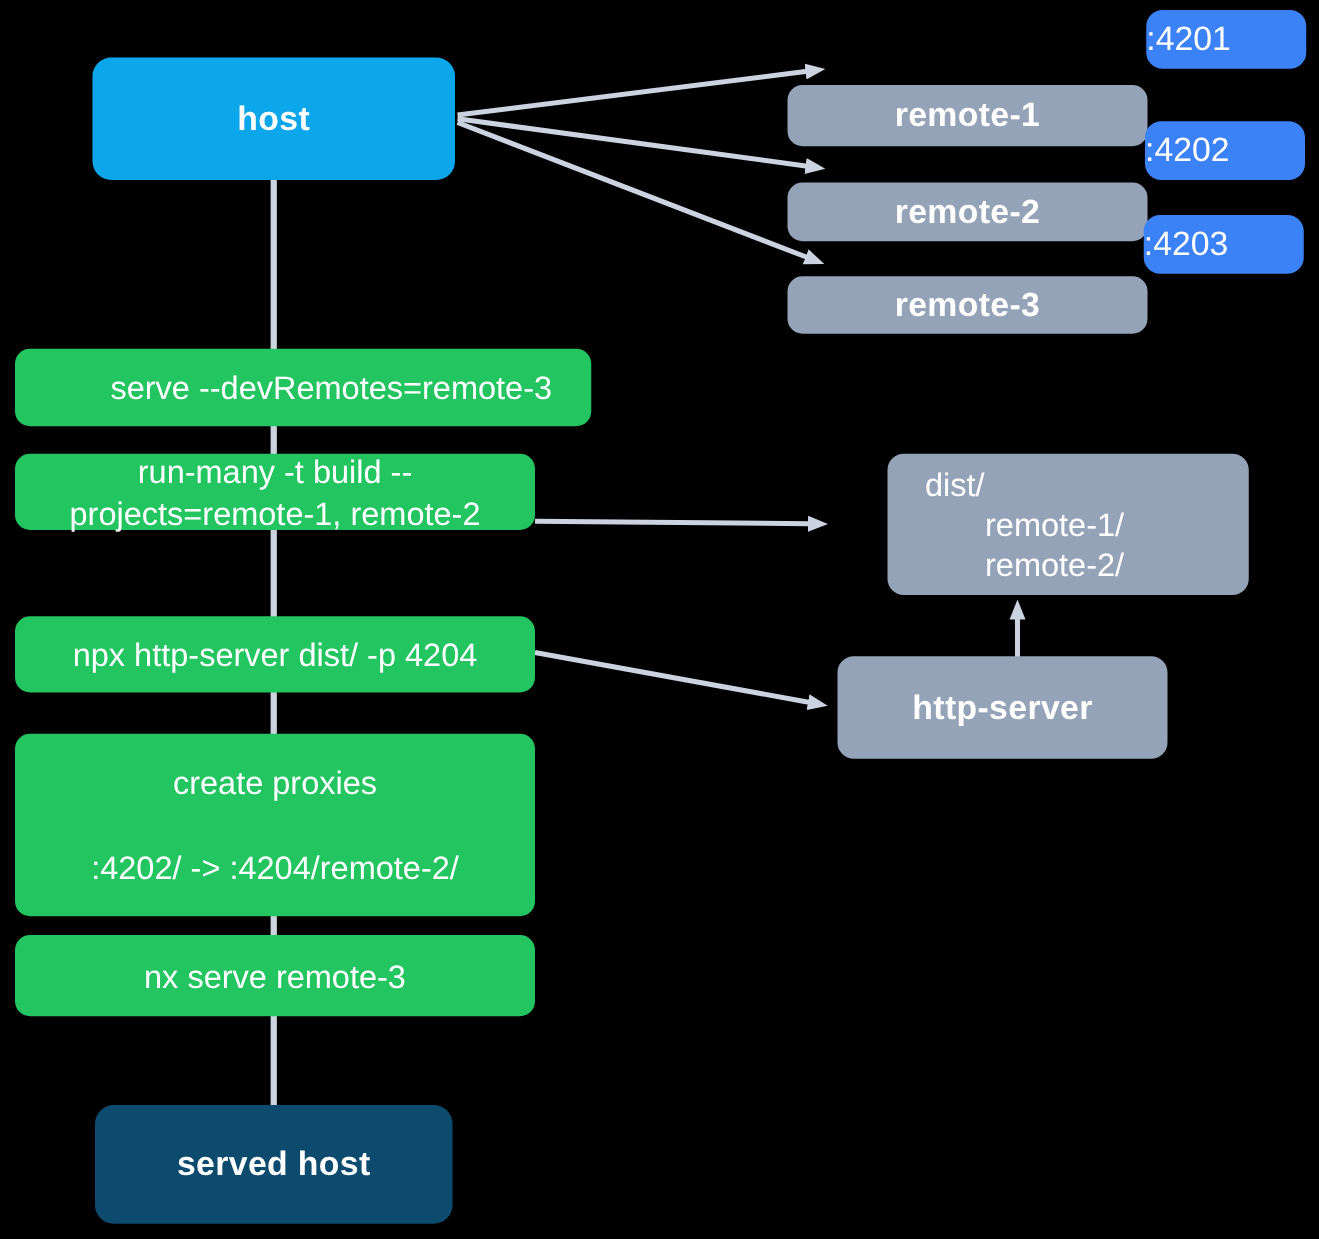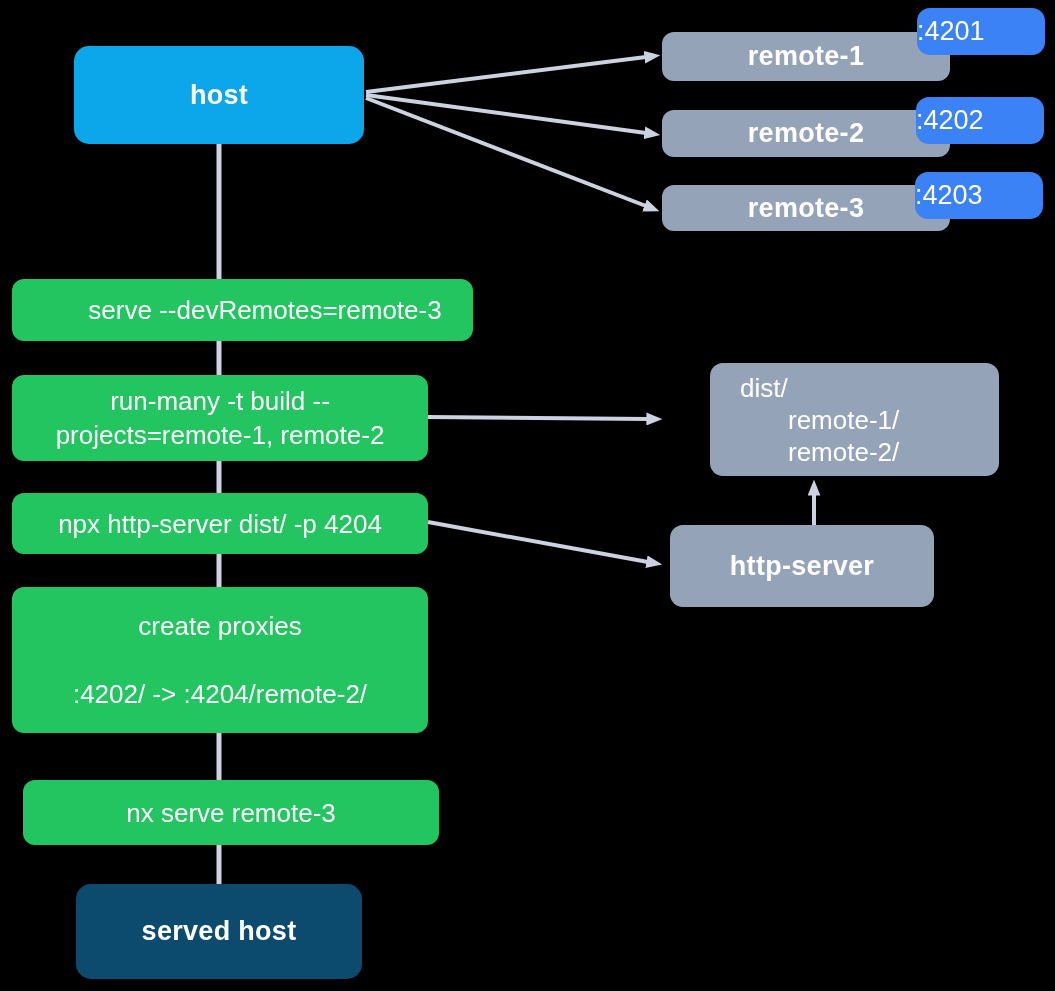--- a/index.html
+++ b/index.html
@@ -34,27 +34,27 @@
     background: #0ca6ea; border-radius: 15px;
   }
   .step {
     left: 12px; width: 416px;
     background: #23c560; border-radius: 12px;
     font-size: 26px;
     flex-direction: column;
   }
   .step .ln { line-height: 34px; min-height: 34px; white-space: pre; }
   .step1 { top: 279px; height: 62px; padding-left: 45px; }
-  .step2 { top: 375px; height: 86px; }
+  .step2 { top: 363px; height: 61px; }
   .step3 { top: 493px; height: 61px; }
   .step4 { top: 587px; height: 146px; }
-  .step5 { top: 780px; height: 65px; margin-left: 11px; }
+  .step5 { top: 748px; height: 65px; }
   .remote {
-    left: 662px; width: 288px;
-    background: #94a3b8; border-radius: 12px;
+    left: 630px; width: 288px;
+    background: #94a3b8; border-radius: 12px; margin-top: 36px;
   }
   .remote1 { top: 32px; height: 49px; }
   .remote2 { top: 110px; height: 47px; }
   .remote3 { top: 185px; height: 46px; }
   .badge {
     position: absolute;
     z-index: 3;
     width: 128px; height: 47px;
     background: #3b82f6; border-radius: 13px;
     color: #fff; font-size: 27px;

